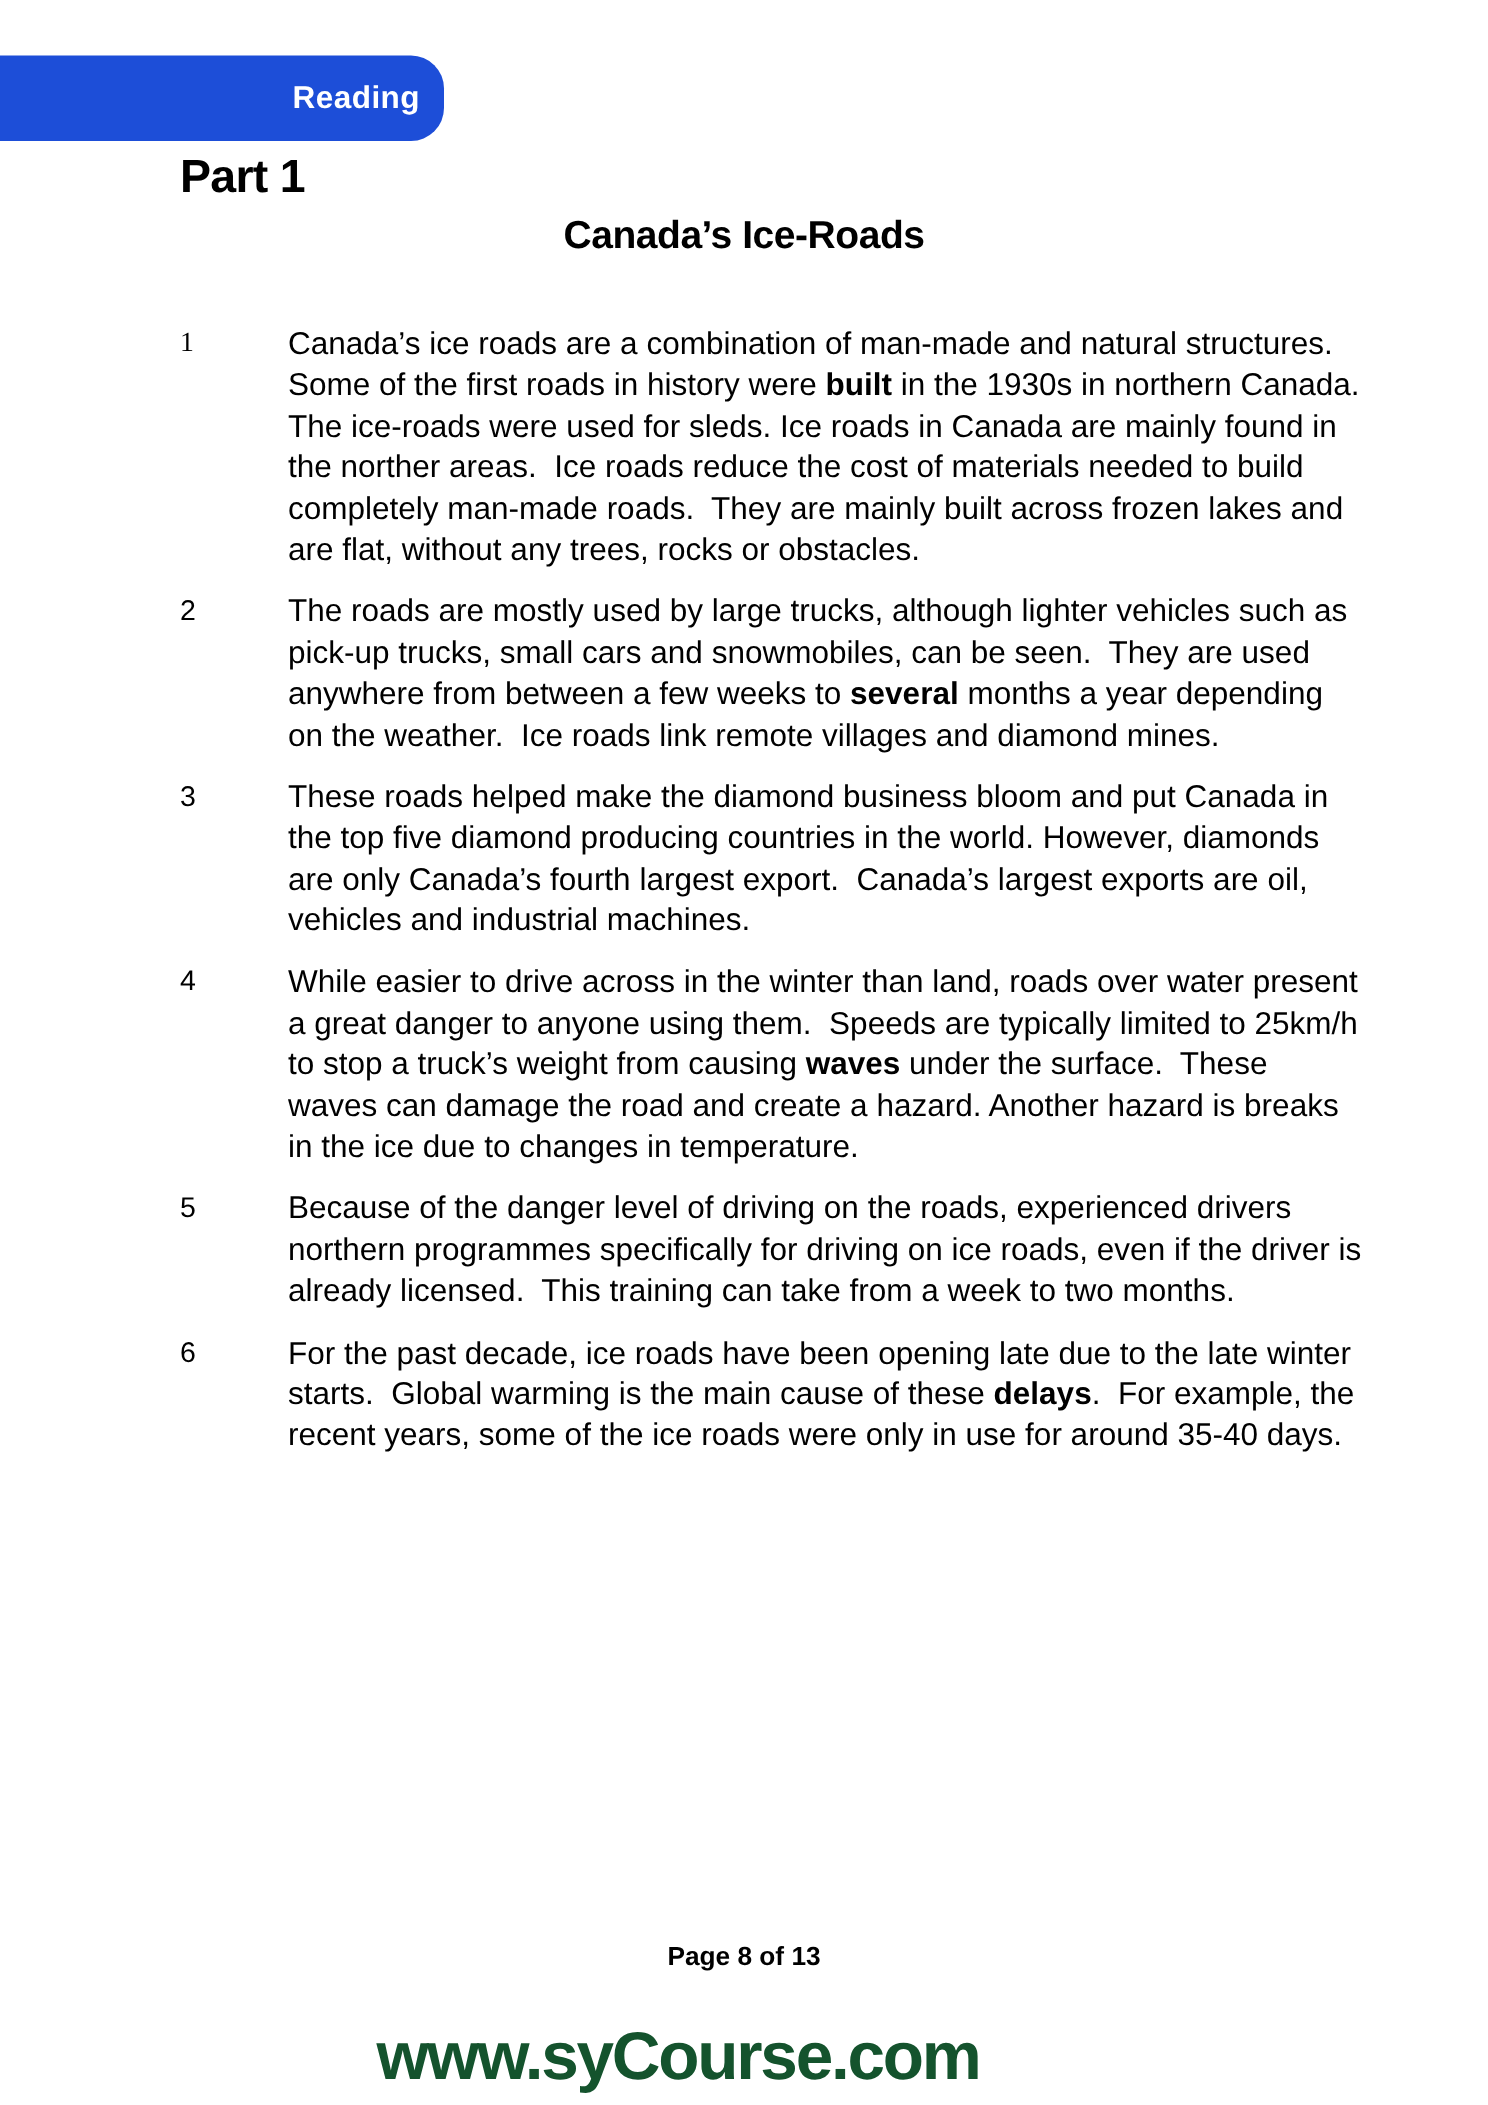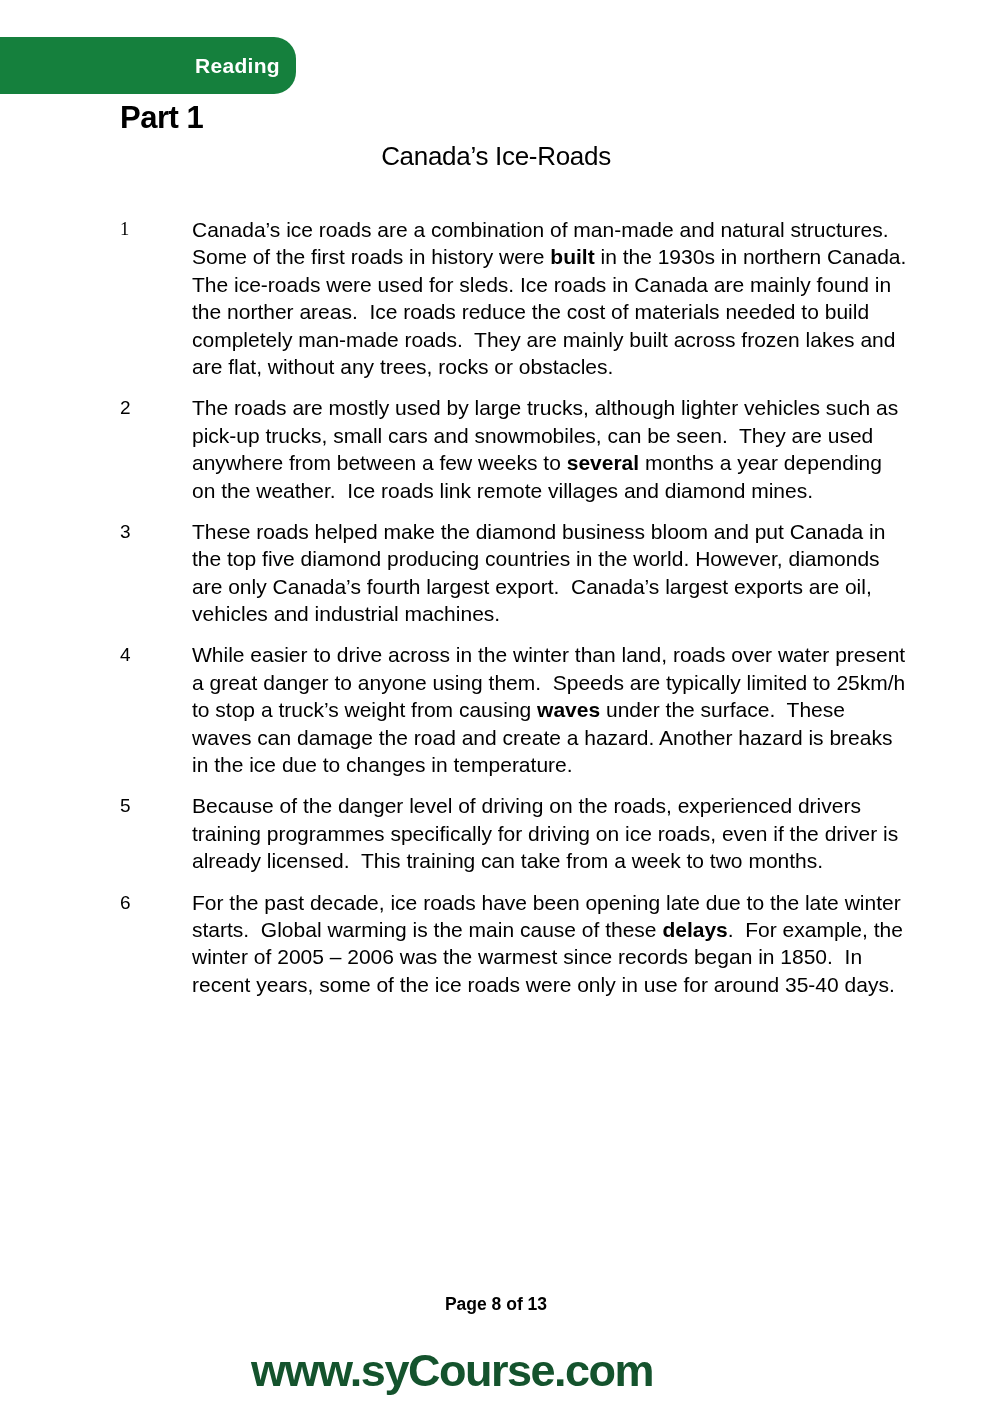--- a/index.html
+++ b/index.html
@@ -45,21 +45,21 @@
     letter-spacing: -0.5px;
   }
   .doc-title {
     position: absolute;
     left: 0;
     top: 141px;
     width: 100%;
     margin: 0;
     text-align: center;
     font-size: 26px;
-    font-weight: normal;
+    font-weight: bold;
     letter-spacing: -0.3px;
   }
   .paragraphs {
     position: absolute;
     left: 120px;
     top: 216px;
     width: 768px;
   }
   .para-row {
     display: flex;
@@ -105,21 +105,21 @@
     font-weight: bold;
     letter-spacing: -1.5px;
     white-space: nowrap;
   }
 </style>
 </head>
 <body style="color: rgb(0, 0, 0);">
 
 <div class="page">
 
-  <div class="reading-tab" style="background: #15803d; color: rgb(255, 255, 255);">
+  <div class="reading-tab" style="background: #1d4ed8; color: rgb(255, 255, 255);">
     <span class="tab-label">Reading</span>
   </div>
 
   <h1 class="part-title">Part 1</h1>
 
   <h2 class="doc-title">Canada’s Ice-Roads</h2>
 
   <div class="paragraphs" id="paragraphs">
       <div class="para-row">
         <div class="para-num serif">1</div>
@@ -157,30 +157,29 @@
           <div class="para-line"><span>a great danger to anyone using them.  Speeds are typically limited to 25km/h</span></div>
           <div class="para-line"><span>to stop a truck’s weight from causing </span><span class="b">waves</span><span> under the surface.  These</span></div>
           <div class="para-line"><span>waves can damage the road and create a hazard. Another hazard is breaks</span></div>
           <div class="para-line"><span>in the ice due to changes in temperature.</span></div>
         </div>
       </div>
       <div class="para-row">
         <div class="para-num">5</div>
         <div class="para-text">
           <div class="para-line"><span>Because of the danger level of driving on the roads, experienced drivers</span></div>
-          <div class="para-line"><span>training programmes specifically for driving on ice roads, even if the driver is</span></div>
+          <div class="para-line"><span>northern programmes specifically for driving on ice roads, even if the driver is</span></div>
           <div class="para-line"><span>already licensed.  This training can take from a week to two months.</span></div>
         </div>
       </div>
       <div class="para-row">
         <div class="para-num">6</div>
         <div class="para-text">
           <div class="para-line"><span>For the past decade, ice roads have been opening late due to the late winter</span></div>
           <div class="para-line"><span>starts.  Global warming is the main cause of these </span><span class="b">delays</span><span>.  For example, the</span></div>
-          <div class="para-line"><span>winter of 2005 – 2006 was the warmest since records began in 1850.  In</span></div>
           <div class="para-line"><span>recent years, some of the ice roads were only in use for around 35-40 days.</span></div>
         </div>
       </div>
     </div>
 
   <div class="page-number">Page 8 of 13</div>
 
   <div class="watermark" style="color: #14532d;">www.syCourse.com</div>
 
 </div>

